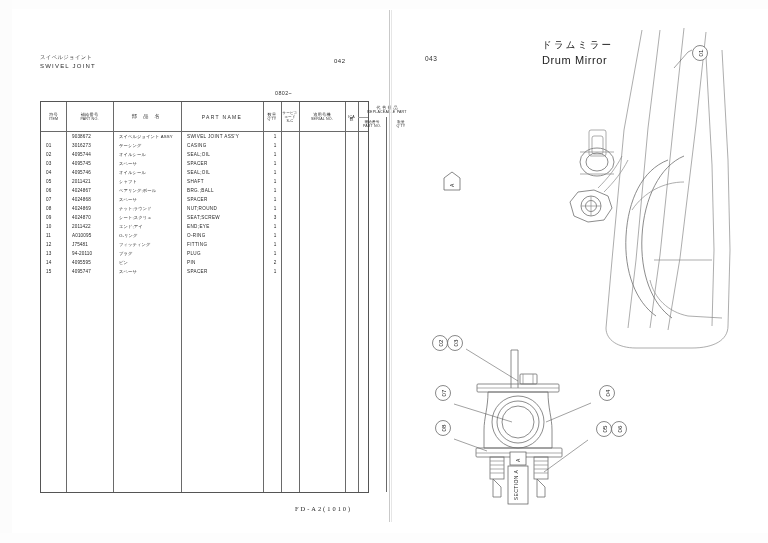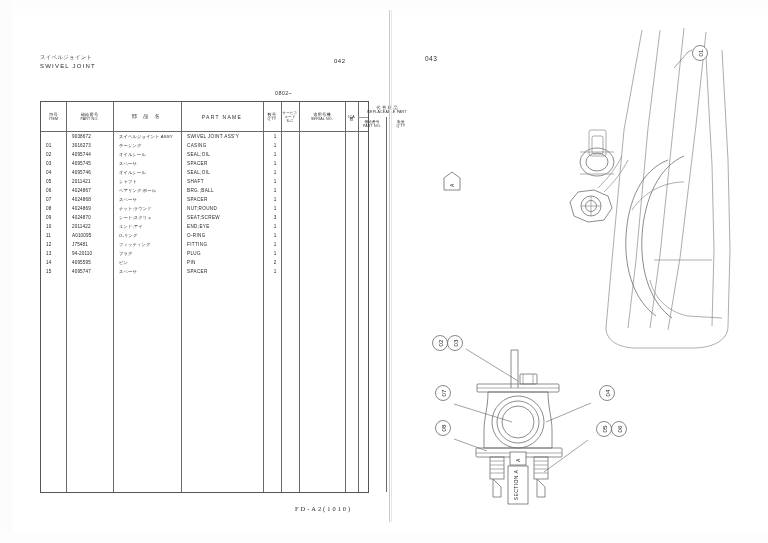--- a/index.html
+++ b/index.html
@@ -276,20 +276,24 @@
     <div class="footer-code">FD-A2(1010)</div>
   </div>
 
   <div class="gutter"></div>
   <div class="gutter2"></div>
 
   <div class="right-page">
 
     <div class="pg-num-right">043</div>
 
+    <div class="dwg-title">
+      <div class="jp">ドラムミラー</div>
+      <div class="en">Drum Mirror</div>
+    </div>
 
     <svg class="dwg" viewBox="0 0 364 523">
 
       <g>
         <path class="ln" d="M250 20 L232 120 L220 250 L214 318"></path>
         <path class="ln" d="M268 20 L256 118 L244 250 L236 318"></path>
         <path class="ln" d="M292 18 L282 110 L268 245 L258 318"></path>
         <path class="ln" d="M314 22 L304 115 L288 248 L276 320"></path>
         <path class="ln" d="M214 318 C214 330 226 338 244 338 L300 338 C322 338 336 330 336 316"></path>
         <path class="ln" d="M336 316 L338 240 L336 150 L330 40"></path>

